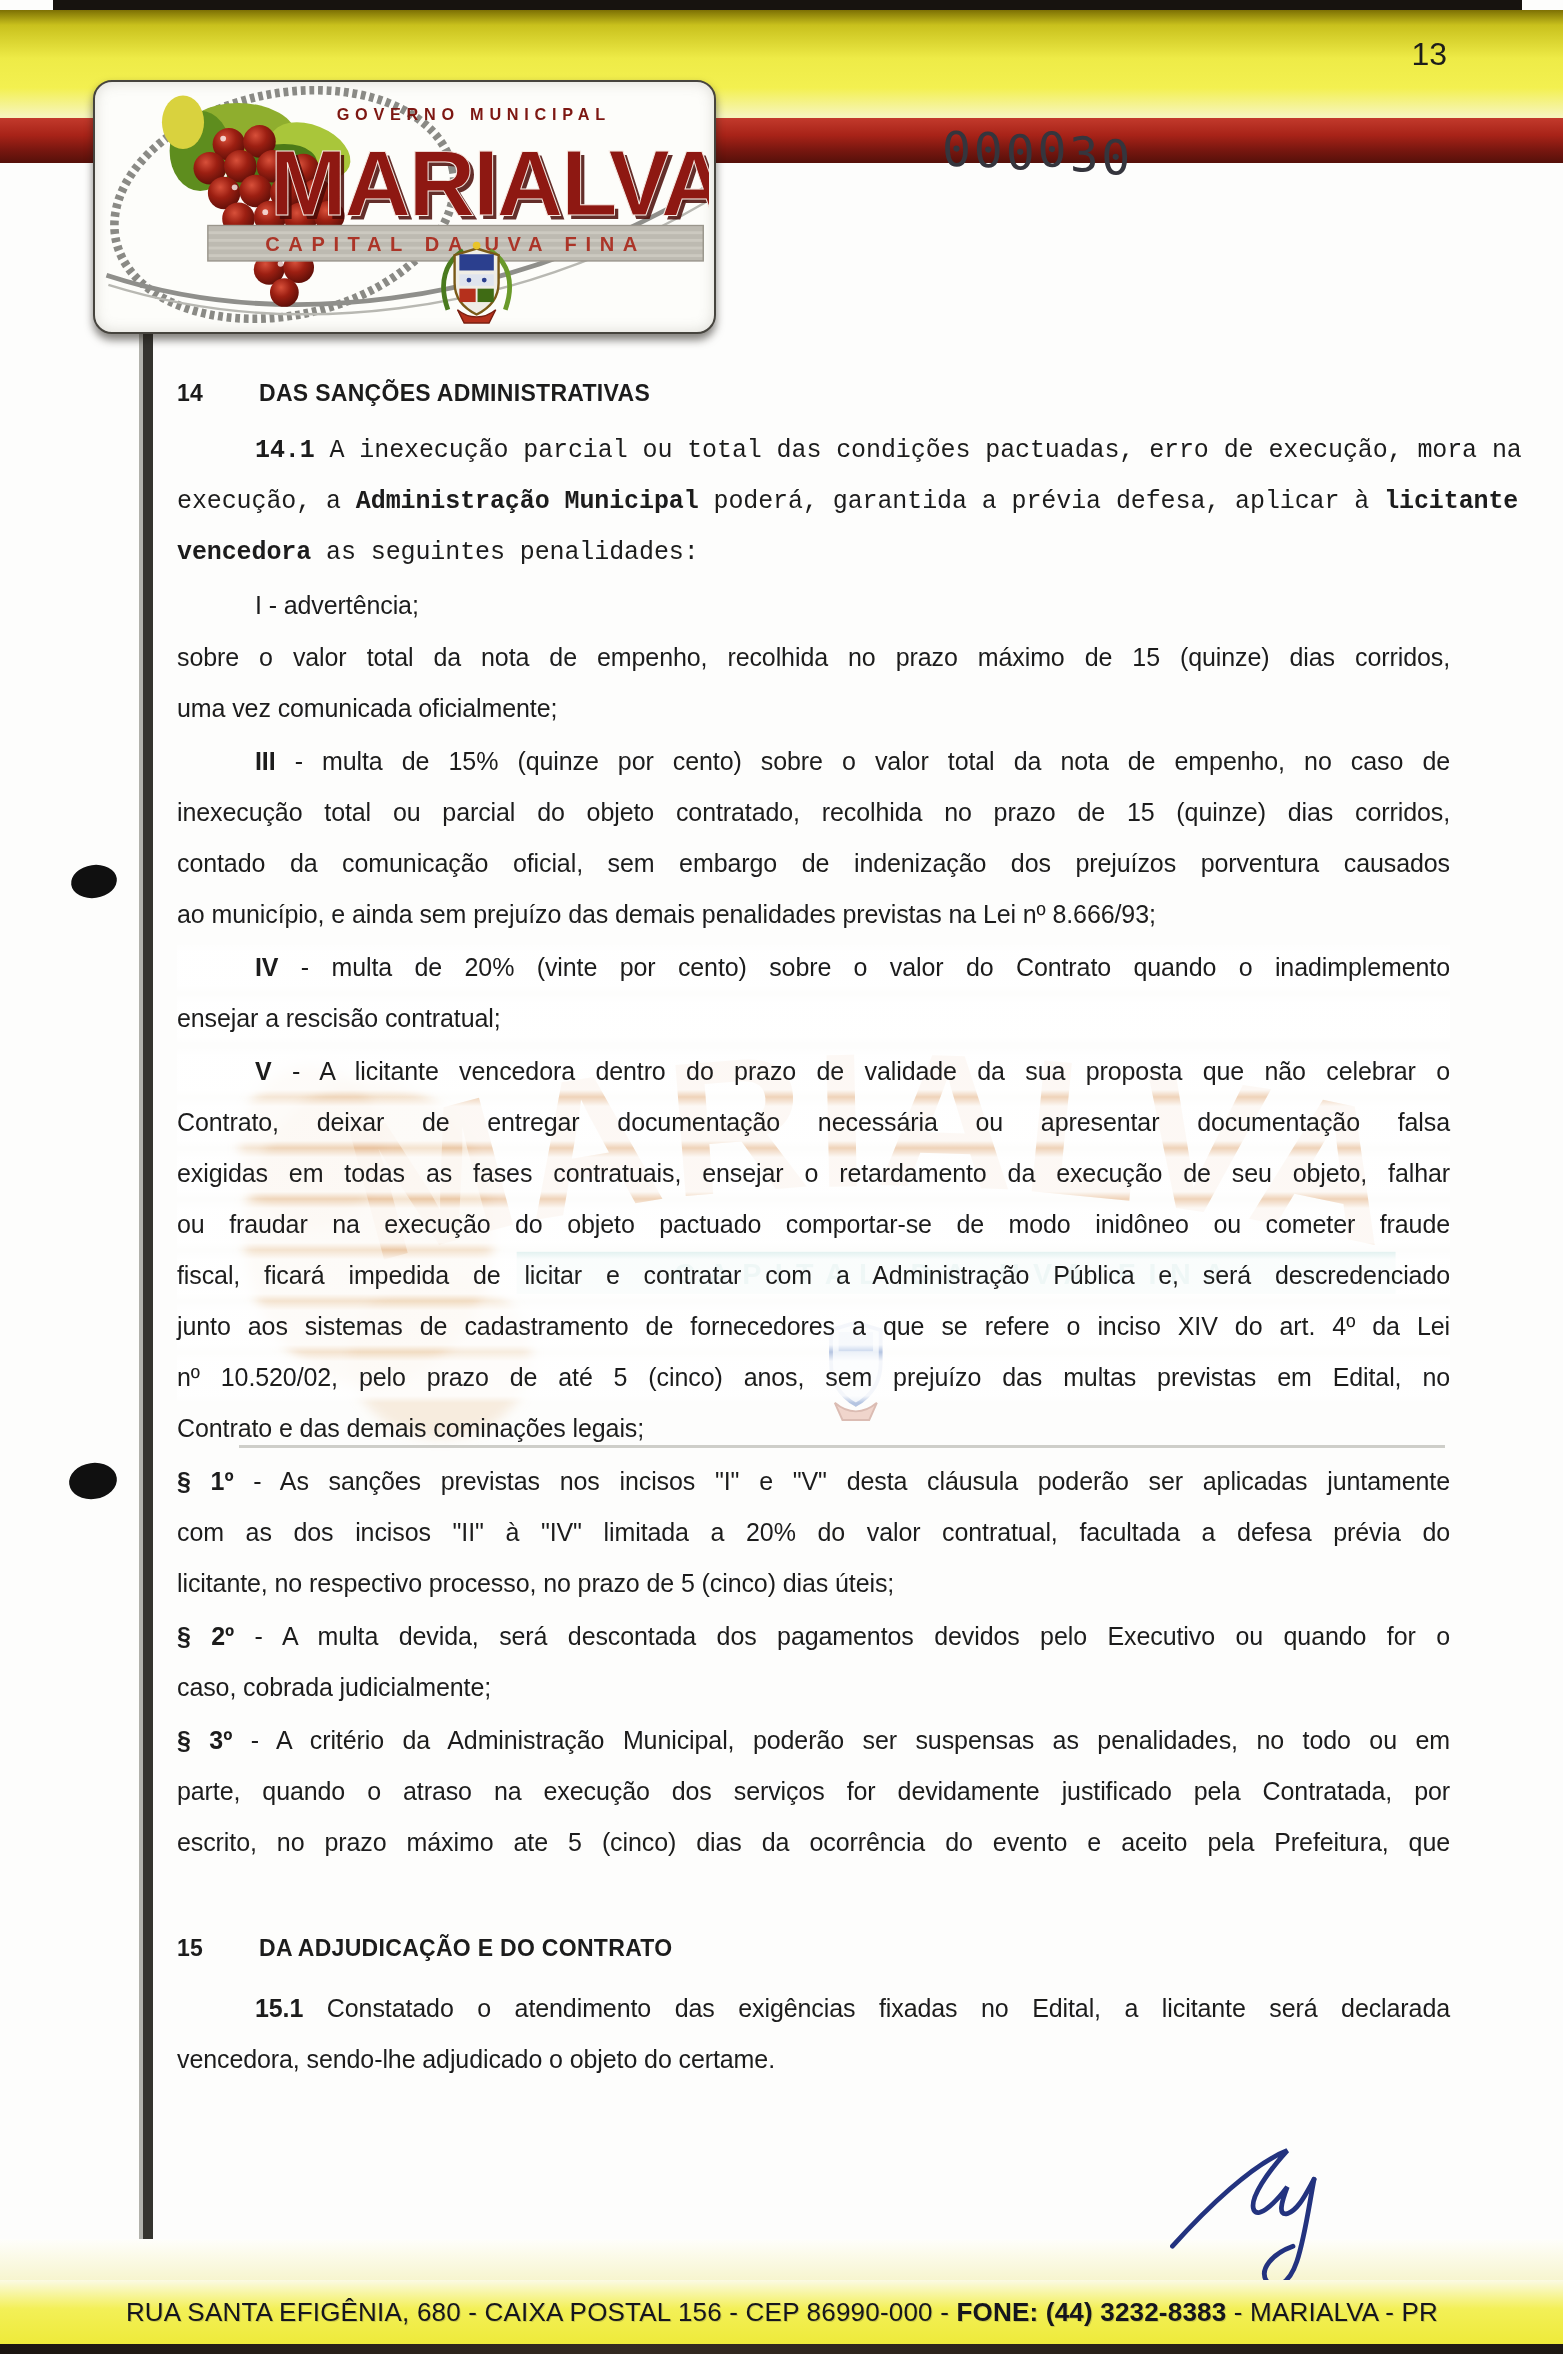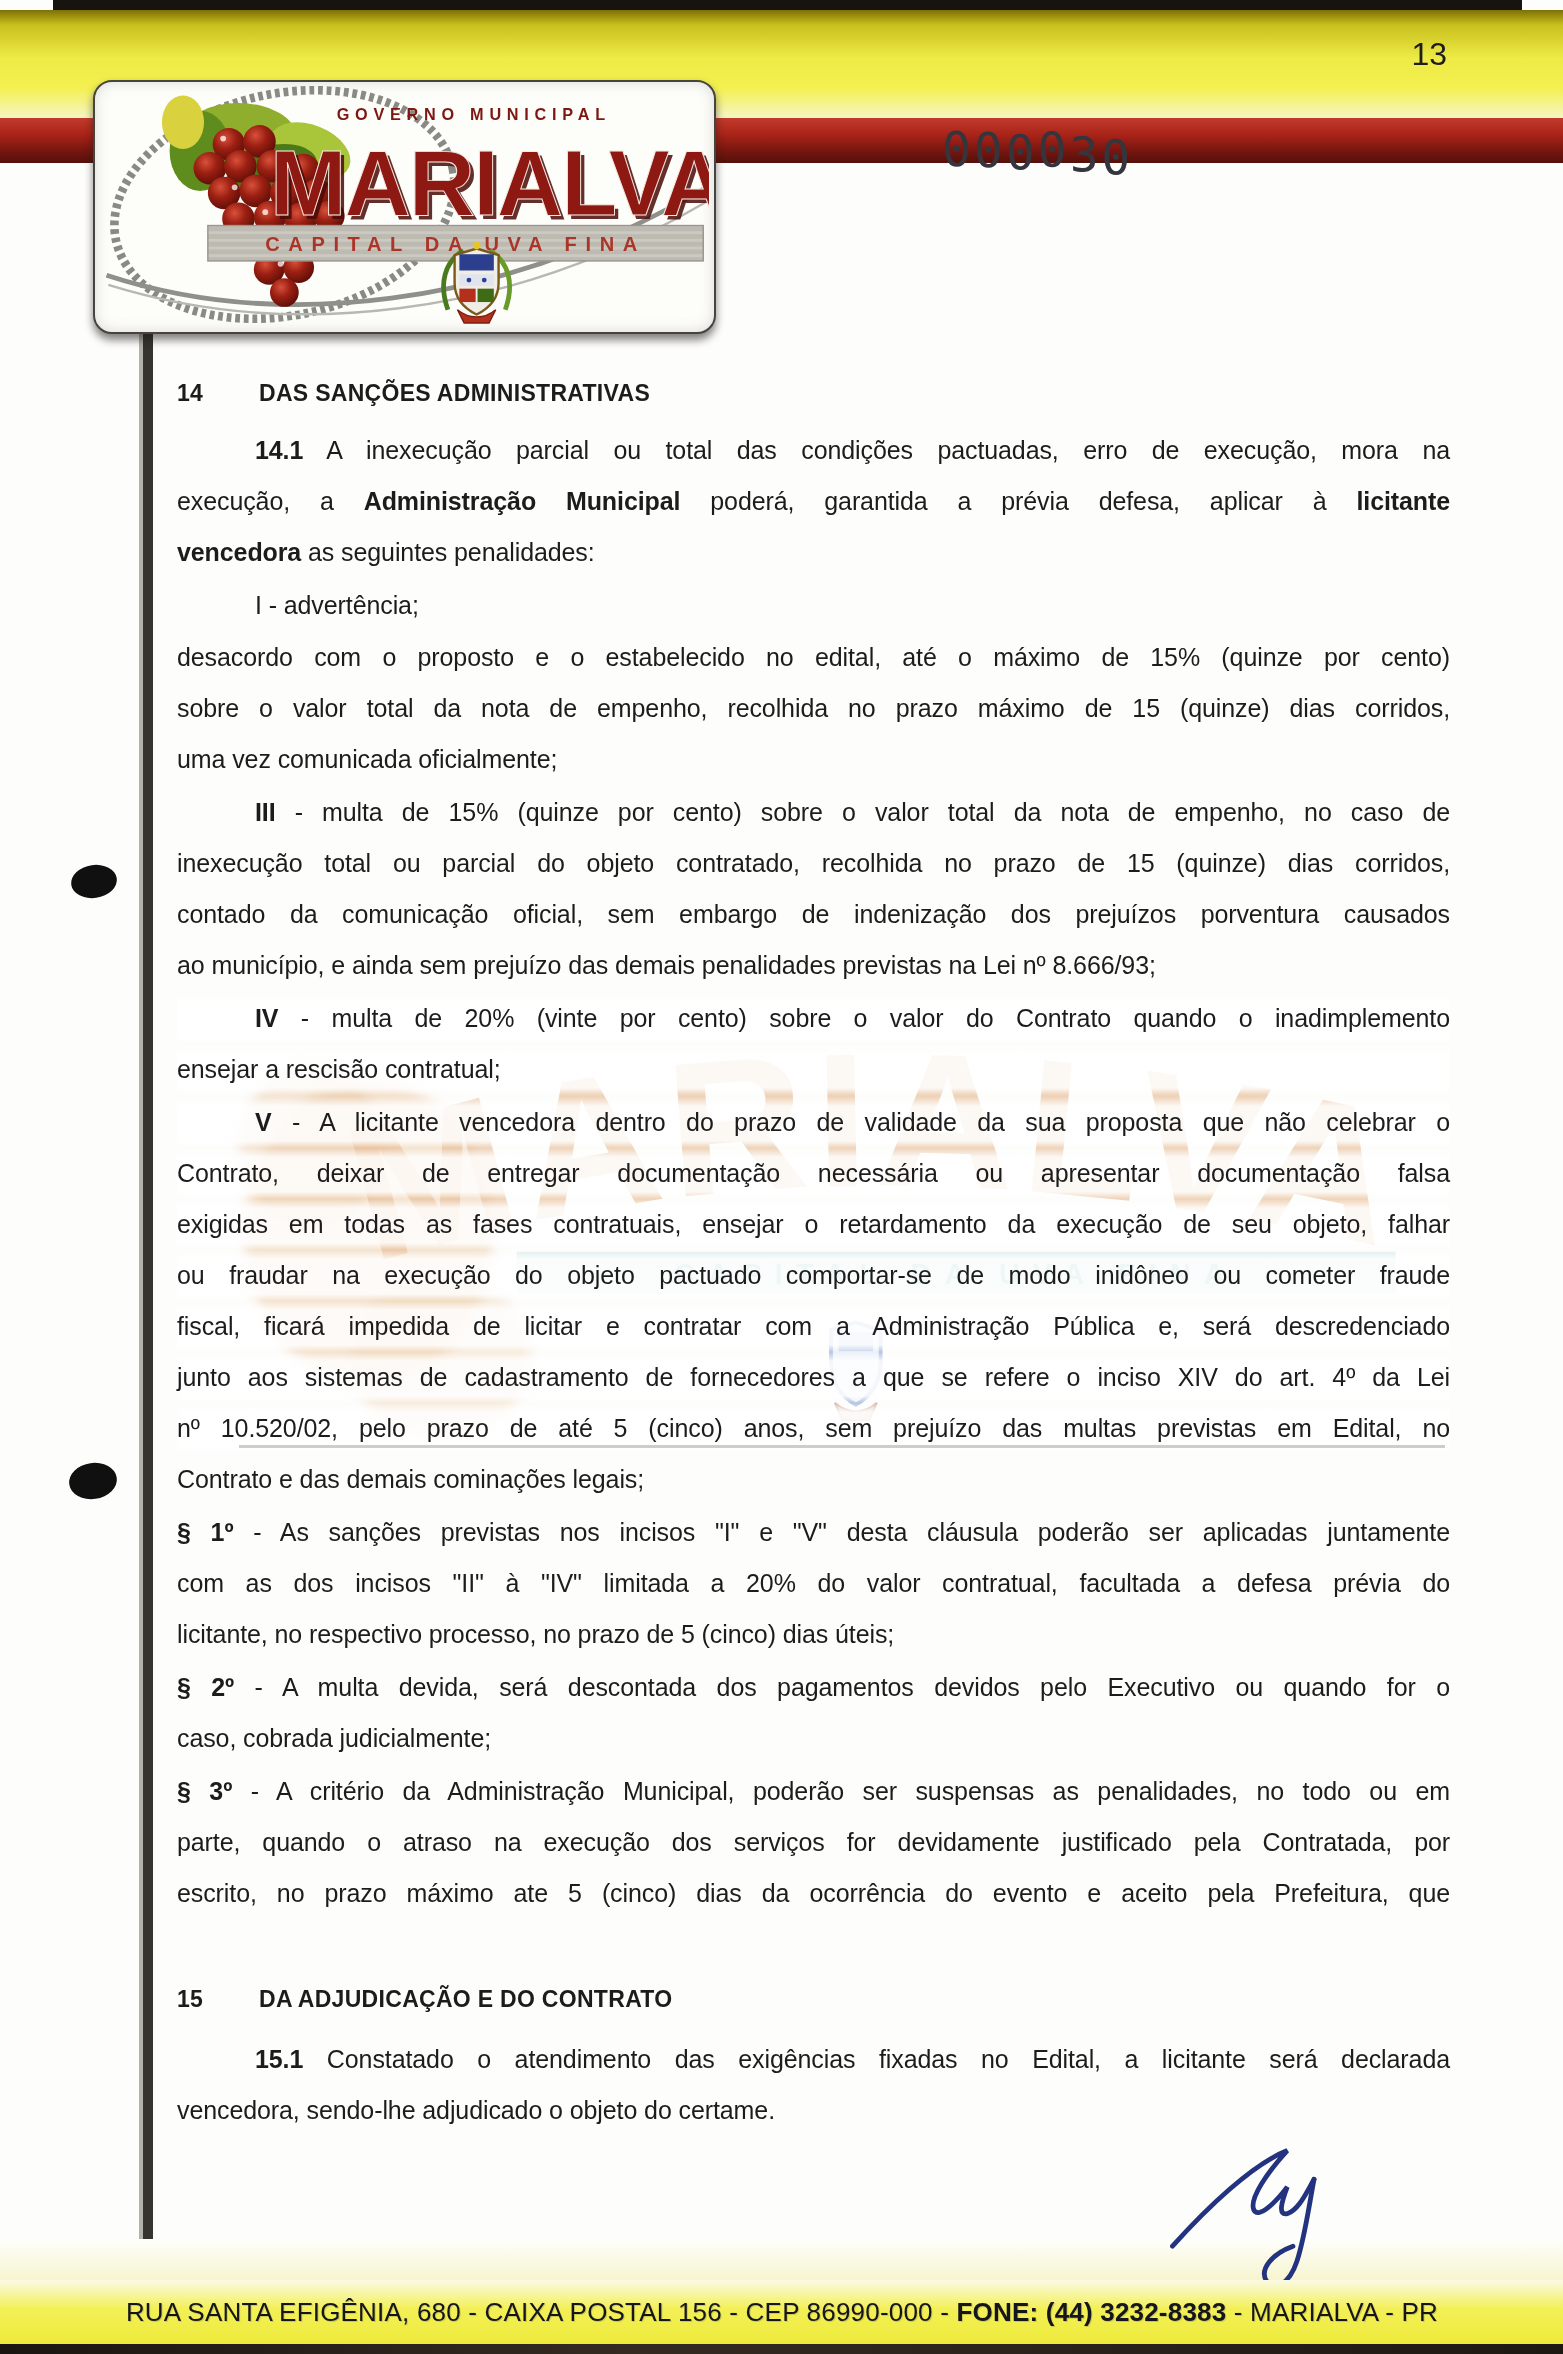--- a/index.html
+++ b/index.html
@@ -181,30 +181,29 @@
       <rect x="-18" y="4" width="36" height="20" fill="#9db8e2"></rect>
       <path d="M-22,78 C-8,90 8,90 22,78 L14,96 L-14,96 Z" fill="#e6b6a6" stroke="#c08878" stroke-width="2"></path>
     </g>
   </svg>
 
   <div class="doc">
       <div class="doc-heading" style="margin-top: 0px;">
         <span class="hnum">14</span>
         <span>DAS SANÇÕES ADMINISTRATIVAS</span>
       </div>
-      <div style="margin-top: 5.7px;">
+      <div style="margin-top: 5.7px; font-family: Liberation Mono, monospace;">
         <div class="doc-line ind"><b>14.1</b><span> A inexecução parcial ou total das condições pactuadas, erro de execução, mora na</span></div>
         <div class="doc-line"><span>execução, a </span><b>Administração Municipal</b><span> poderá, garantida a prévia defesa, aplicar à </span><b>licitante</b></div>
         <div class="doc-line last"><b>vencedora</b><span> as seguintes penalidades:</span></div>
       </div>
       <div style="margin-top: 1.9px;">
         <div class="doc-line last ind"><span>I - advertência;</span></div>
       </div>
       <div style="margin-top: 1.9px;">
-        <div class="doc-line"><span>desacordo com o proposto e o estabelecido no edital, até o máximo de 15% (quinze por cento)</span></div>
         <div class="doc-line"><span>sobre o valor total da nota de empenho, recolhida no prazo máximo de 15 (quinze) dias corridos,</span></div>
         <div class="doc-line last"><span>uma vez comunicada oficialmente;</span></div>
       </div>
       <div style="margin-top: 1.9px;">
         <div class="doc-line ind"><b>III</b><span> - multa de 15% (quinze por cento) sobre o valor total da nota de empenho, no caso de</span></div>
         <div class="doc-line"><span>inexecução total ou parcial do objeto contratado, recolhida no prazo de 15 (quinze) dias corridos,</span></div>
         <div class="doc-line"><span>contado da comunicação oficial, sem embargo de indenização dos prejuízos porventura causados</span></div>
         <div class="doc-line last"><span>ao município, e ainda sem prejuízo das demais penalidades previstas na Lei nº 8.666/93;</span></div>
       </div>
       <div style="margin-top: 1.9px;">

